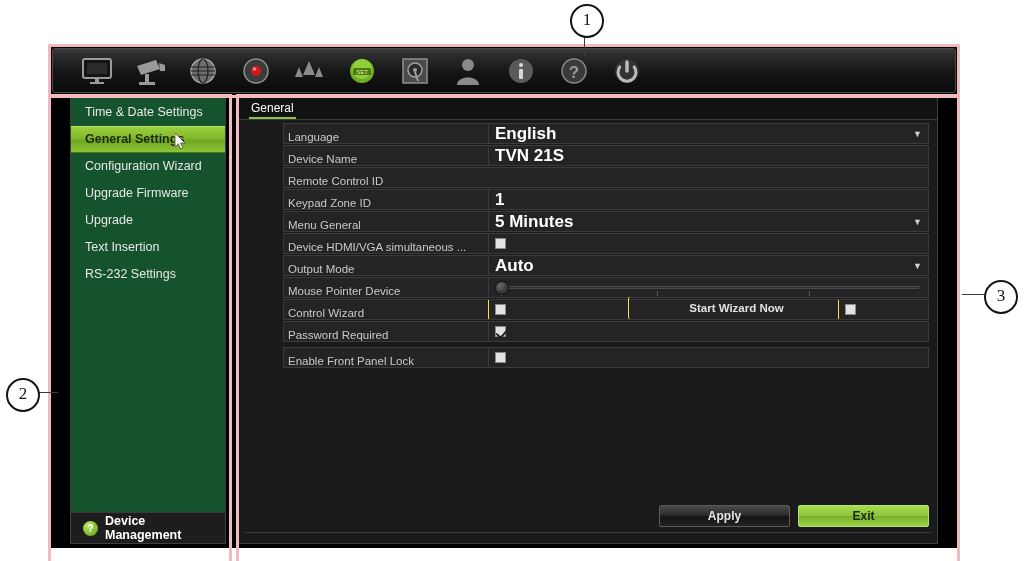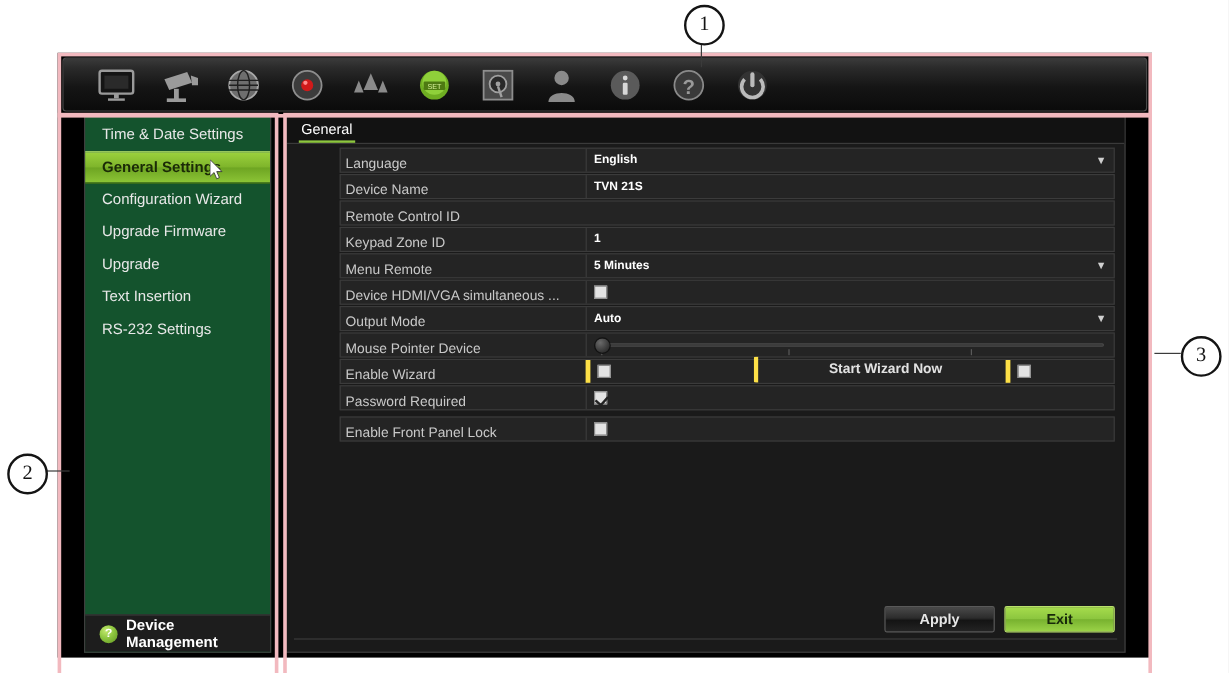--- a/index.html
+++ b/index.html
@@ -202,21 +202,21 @@
     border-left: 1px solid #3b3b3b;
     height: 100%;
     display: flex;
     align-items: center;
     padding-left: 6px;
     position: relative;
     box-sizing: border-box;
   }
   .val {
     color: #ffffff;
-    font-size: 10px;
+    font-size: 17px;
     font-weight: bold;
   }
   .chev {
     position: absolute;
     right: 6px;
     top: 50%;
     transform: translateY(-50%);
     color: #cfcfcf;
     font-size: 9px;
     line-height: 1;
@@ -276,42 +276,42 @@
     width: 1px;
     height: 5px;
     background: #5a5a5a;
   }
 
   
   .cell {
     height: 100%;
     display: flex;
     align-items: center;
-    border-left: 4px solid #fde047;
+    border-left: 1px solid #fde047;
     box-sizing: border-box;
     padding-left: 6px;
   }
   .cell.cb { width: 140px; flex: none; }
   .cell.btn {
     width: 210px;
     flex: none;
     color: #e2e2e2;
     font-size: 11.5px;
   }
 
   
   .footer-btns {
     position: absolute;
     right: 8px;
     bottom: 16px;
     display: flex;
     gap: 8px;
   }
   .btn {
-    width: 92px;
+    width: 131px;
     height: 22px;
     font-size: 12px;
     font-weight: bold;
     display: flex;
     align-items: center;
     justify-content: center;
     border-radius: 2px;
     box-sizing: border-box;
   }
   .btn.dark {
@@ -505,21 +505,21 @@
       </div>
 
       <div class="row">
         <div class="row-label">Keypad Zone ID</div>
         <div class="row-field">
           <span class="val">1</span>
         </div>
       </div>
 
       <div class="row">
-        <div class="row-label">Menu Remote</div>
+        <div class="row-label">Menu General</div>
         <div class="row-field">
           <span class="val">5 Minutes</span>
           <span class="chev">▼</span>
         </div>
       </div>
 
       <div class="row">
         <div class="row-label">Device HDMI/VGA simultaneous ...</div>
         <div class="row-field">
           <span class="cbox"></span>
@@ -540,21 +540,21 @@
           <div class="slider-track"></div>
           <div class="tick" style="left:12px;"></div>
           <div class="tick" style="left:168px;"></div>
           <div class="tick" style="left:320px;"></div>
           <div class="tick" style="left:470px;"></div>
           <div class="slider-knob"></div>
         </div>
       </div>
 
       <div class="row">
-        <div class="row-label">Enable Wizard</div>
+        <div class="row-label">Control Wizard</div>
         <div class="cell cb">
           <span class="cbox"></span>
         </div>
         <div class="cell btn">Start Wizard Now</div>
         <div class="cell" style="flex:1 1 auto;">
           <span class="cbox"></span>
         </div>
       </div>
 
       <div class="row">

